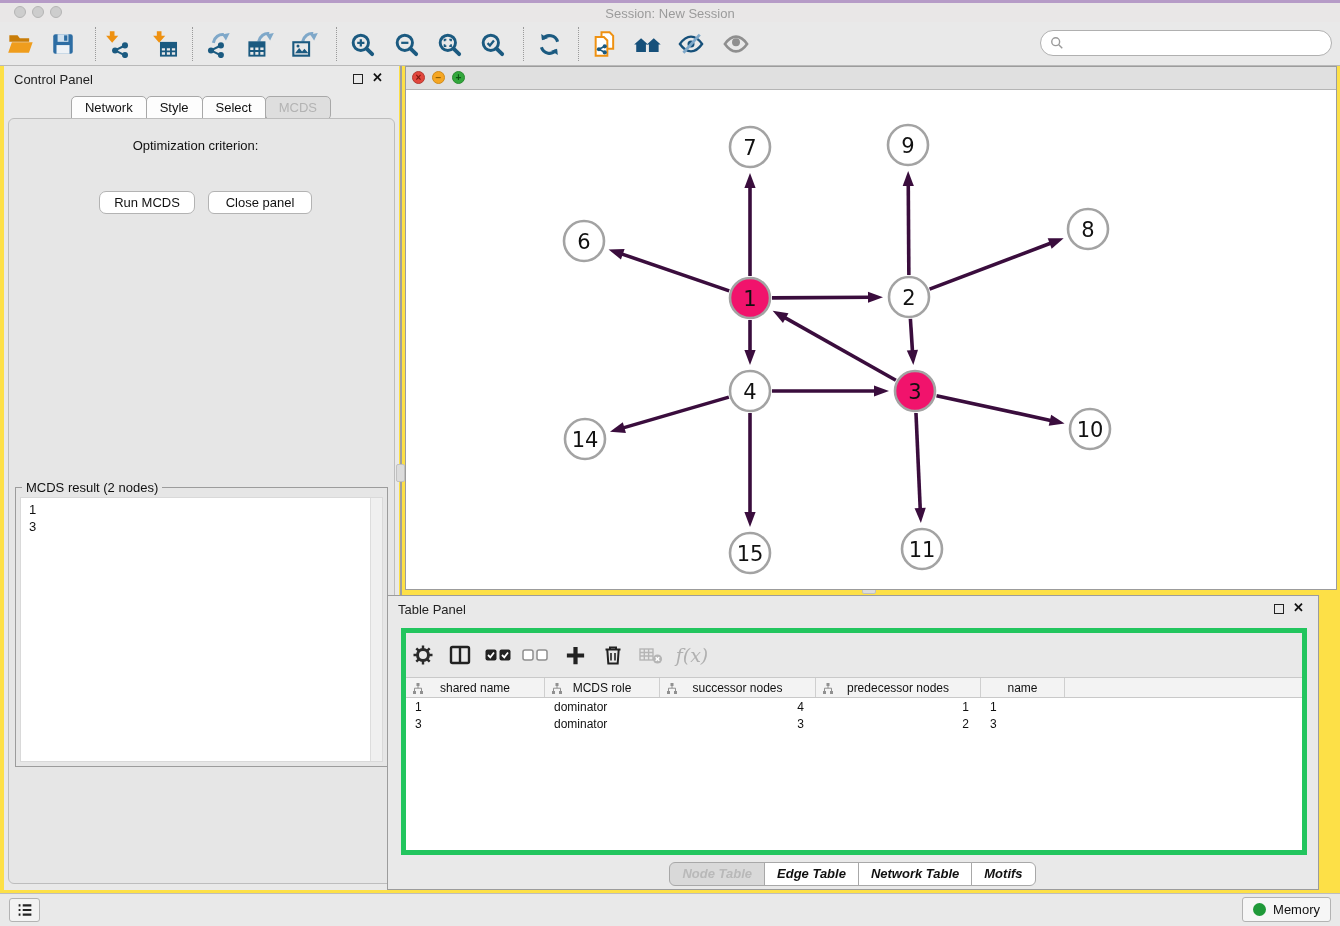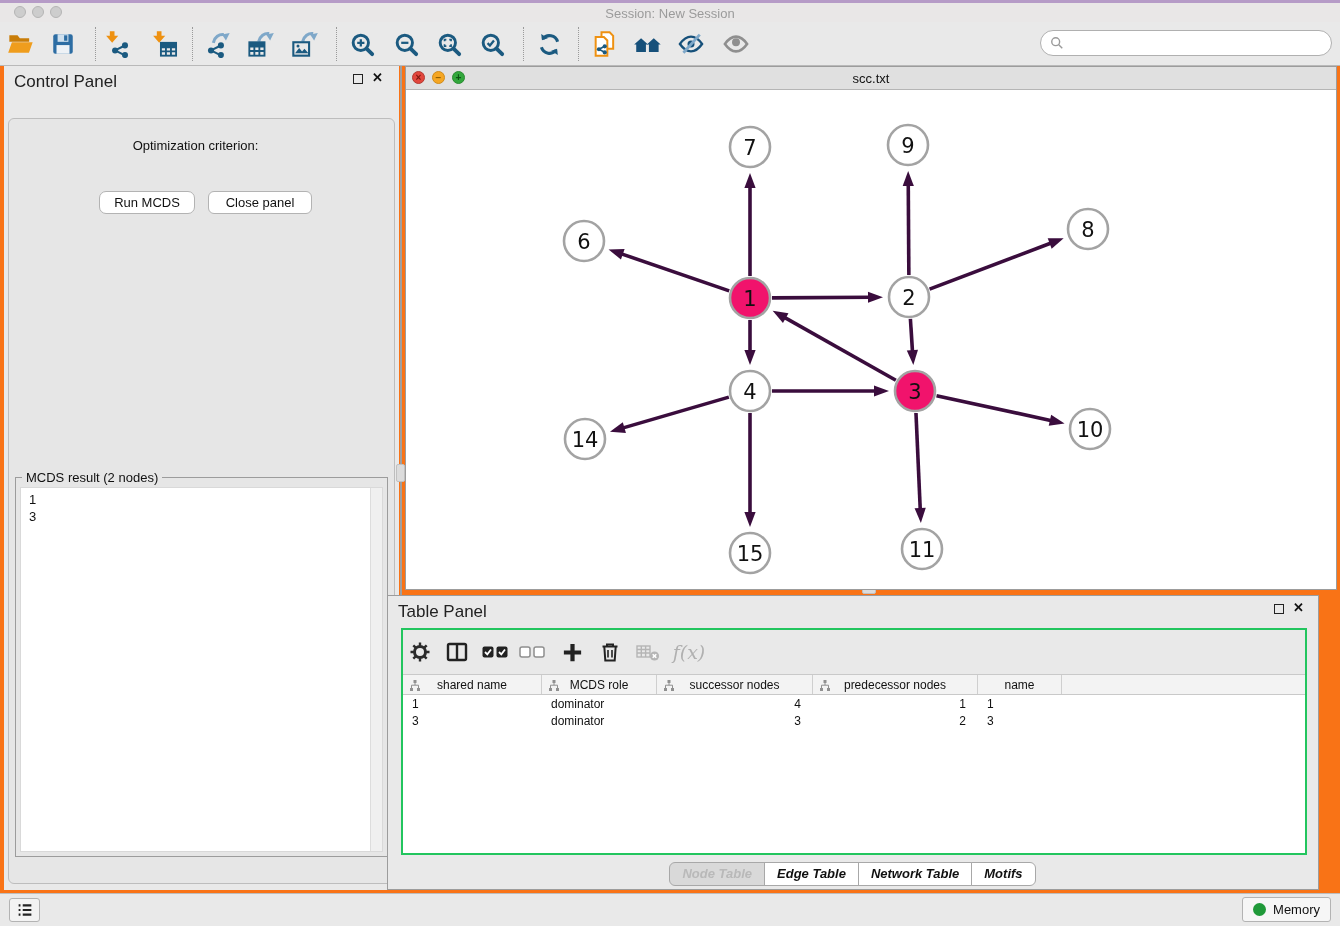--- a/index.html
+++ b/index.html
@@ -1,58 +1,58 @@
 <!DOCTYPE html>
 <html><head>
 <meta charset="utf-8">
 <style>
   * { margin:0; padding:0; box-sizing:border-box; }
   html,body { background:#555; }
   #window {
     position:relative; width:1340px; height:926px; overflow:hidden;
-    background:#f97316; font-family:"Liberation Sans", sans-serif; color:#111;
+    background:#fde047; font-family:"Liberation Sans", sans-serif; color:#111;
   }
   
   .top-strip { position:absolute; left:0; top:0; width:1340px; height:3px; background:#b69bc7; }
   .titlebar { position:absolute; left:0; top:3px; width:1340px; height:19px; background:#e9e7e7; }
   .tl { position:absolute; top:3px; width:12px; height:12px; border-radius:50%;
         background:#cdcdcd; border:1px solid #b5b5b5; }
   .title-text { position:absolute; left:0; right:0; top:3px; text-align:center;
         font-size:13px; color:#9b9b9b; }
   
   .toolbar { position:absolute; left:0; top:22px; width:1340px; height:44px;
         background:#e9e9e9; border-bottom:1px solid #b9b9b9; }
   .tbtn { position:absolute; top:3px; width:38px; height:38px; display:flex;
         align-items:center; justify-content:center; cursor:default; }
   .tsep { position:absolute; top:5px; height:34px; width:0; border-left:1px dotted #9a9a9a; }
   .searchbox { position:absolute; left:1040px; top:8px; width:292px; height:26px;
         background:#fff; border:1px solid #b0b0b0; border-radius:14px; display:flex; align-items:center; }
   .searchbox input { border:none; outline:none; background:transparent; flex:1;
         font-size:13px; padding-right:10px; font-family:"Liberation Sans",sans-serif; }
   .searchbox svg { margin:0 6px 0 9px; }
   
-  .panel-head-title { position:absolute; left:10px; top:6px; font-size:17px; color:#222; }
+  .panel-head-title { position:absolute; left:10px; top:6px; font-size:13px; color:#222; }
   .float-btn { position:absolute; top:8px; width:10px; height:10px; border:1.6px solid #222; }
   .close-btn { position:absolute; top:4px; font-size:13px; font-weight:bold; color:#111; }
   
   #control-panel { position:absolute; left:4px; top:66px; width:395px; height:824px; background:#e9e9e9; }
   .cp-tabs { position:absolute; left:0; top:30px; width:100%; display:flex; justify-content:center; }
   .tab { background:#fdfdfd; border:1px solid #a8a8a8; border-radius:5px 5px 0 0;
         font-size:13px; padding:3px 13px 4px; margin-left:-1px; color:#111; }
   .tab.active { background:#dedede; color:#b3b3b3; border-radius:5px; }
   .cp-box { position:absolute; left:4px; top:52px; width:387px; height:766px;
         background:#e6e6e6; border:1px solid #bdbdbd; border-radius:6px; }
   .crit-label { position:absolute; left:0; right:12px; top:19px; text-align:center; font-size:13px; }
   .dropdown { position:absolute; left:36px; top:42px; width:308px; height:23px; background:#fff;
         border:1px solid #b3b3b3; border-radius:4px; display:flex; align-items:center; font-size:13px; }
   .dropdown .dd-text { flex:1; padding-left:10px; }
   .dropdown svg { margin-right:7px; }
   .cp-btn { position:absolute; top:72px; height:23px; background:#fff; border:1px solid #b3b3b3;
         border-radius:5px; font-size:13px; display:flex; align-items:center; justify-content:center; }
-  .fieldset { position:absolute; left:6px; top:358px; width:373px; height:380px;
+  .fieldset { position:absolute; left:6px; top:368px; width:373px; height:280px;
         border:1px solid #9c9c9c; }
   .legend { position:absolute; left:6px; top:-8px; background:#e6e6e6; padding:0 4px;
         font-size:13px; color:#111; }
   .result-inner { position:absolute; left:4px; top:9px; right:4px; bottom:4px; background:#fff;
         border:1px solid #d9d9d9; }
   .result-scroll { position:absolute; top:0; right:0; bottom:0; width:12px; background:#f0f0f0;
         border-left:1px solid #ddd; }
   .result-lines { padding:3px 8px; font-size:13px; line-height:17px; }
   
   .vsplit { position:absolute; left:400px; top:66px; width:2px; height:824px; background:#9f9f9f; }
@@ -69,21 +69,21 @@
   .nlight { position:absolute; top:4px; width:13px; height:13px; border-radius:50%; font-size:10px;
         font-weight:bold; text-align:center; line-height:12px; }
   .nl-close { left:6px;  background:#e2463d; border:1px solid #b13a32; color:#7c150d; }
   .nl-min   { left:26px; background:#f5a623; border:1px solid #cf8b1b; color:#8d5c00; }
   .nl-max   { left:46px; background:#32a73c; border:1px solid #2a8a31; color:#0c5413; }
   #graph-svg { position:absolute; left:0; top:23px; }
   
   #table-panel { position:absolute; left:387px; top:595px; width:932px; height:295px;
         background:#e9e9e9; border:1px solid #9c9c9c; }
   .tp-box { position:absolute; left:13px; top:32px; width:906px; height:227px;
-        background:#fff; border:2px solid #22c55e; }
+        background:#fff; border:5px solid #22c55e; }
   .tp-toolbar { position:absolute; left:0; top:0; right:0; height:44px; background:#e9e9e9; }
   .tp-btn { position:absolute; top:6px; width:32px; height:32px; display:flex; align-items:center;
         justify-content:center; }
   .fx-label { font-family:"DejaVu Serif", serif; font-style:italic; font-size:19px; color:#b0b0b0; }
   .thead { position:absolute; left:0; top:44px; right:0; height:21px; background:#f3f3f3;
         border-top:1px solid #c9c9c9; border-bottom:1px solid #c9c9c9; display:flex; }
   .hcell { position:relative; height:100%; border-right:1px solid #cfcfcf; display:flex;
         align-items:center; justify-content:center; font-size:12px; color:#111; }
   .hcell svg { position:absolute; left:6px; top:4px; }
   .c0{width:139px}.c1{width:115px}.c2{width:156px}.c3{width:165px}.c4{width:84px}
@@ -267,20 +267,26 @@
         <path d="M10 10l4 4" stroke="#9a9a9a" stroke-width="1.6"></path>
       </svg>
       <input type="text" value="" style="">
     </div>
   </div>
 
   <div id="control-panel">
     <div class="panel-head-title">Control Panel</div>
     <span class="float-btn" style="right:36px"></span>
     <span class="close-btn" style="right:16px">✕</span>
+    <div class="cp-tabs">
+      <span class="tab">Network</span>
+      <span class="tab">Style</span>
+      <span class="tab">Select</span>
+      <span class="tab active">MCDS</span>
+    </div>
     <div class="cp-box">
       <div class="crit-label">Optimization criterion:</div>
       <div class="cp-btn" style="left:90px; width:96px;border-radius:7px;">Run MCDS</div>
       <div class="cp-btn" style="left:199px; width:104px;border-radius:6px;">Close panel</div>
       <div class="fieldset">
         <div class="legend">MCDS result (2 nodes)</div>
         <div class="result-inner">
           <div class="result-lines" id="result-lines">
               <div>1</div>
               <div>3</div>
@@ -293,21 +299,20 @@
 
   <div class="vsplit"></div>
   <div class="vgrip"></div>
   <div class="hgrip"></div>
 
   <div id="network-panel">
     <div class="net-titlebar">
       <span class="nlight nl-close">×</span>
       <span class="nlight nl-min">−</span>
       <span class="nlight nl-max">+</span>
-      <div class="net-title">scc.txt</div>
     </div>
     <svg id="graph-svg" width="930" height="500" viewBox="0 0 930 500">
         <g>
           <line x1="344" y1="186" x2="344" y2="95" stroke="#3a0d3d" stroke-width="3.6"></line>
           <polygon points="344,83 349.6,98 338.4,98" fill="#3a0d3d"></polygon>
         </g>
         <g>
           <line x1="323.1924875913935" y1="200.85525176330984" x2="213.94024870577485" y2="163.34092877246485" stroke="#3a0d3d" stroke-width="3.6"></line>
           <polygon points="202.59069648289858,159.44379337063384 218.59629994901505,159.01875491891366 214.95897357397277,169.61167032693152" fill="#3a0d3d"></polygon>
         </g>

